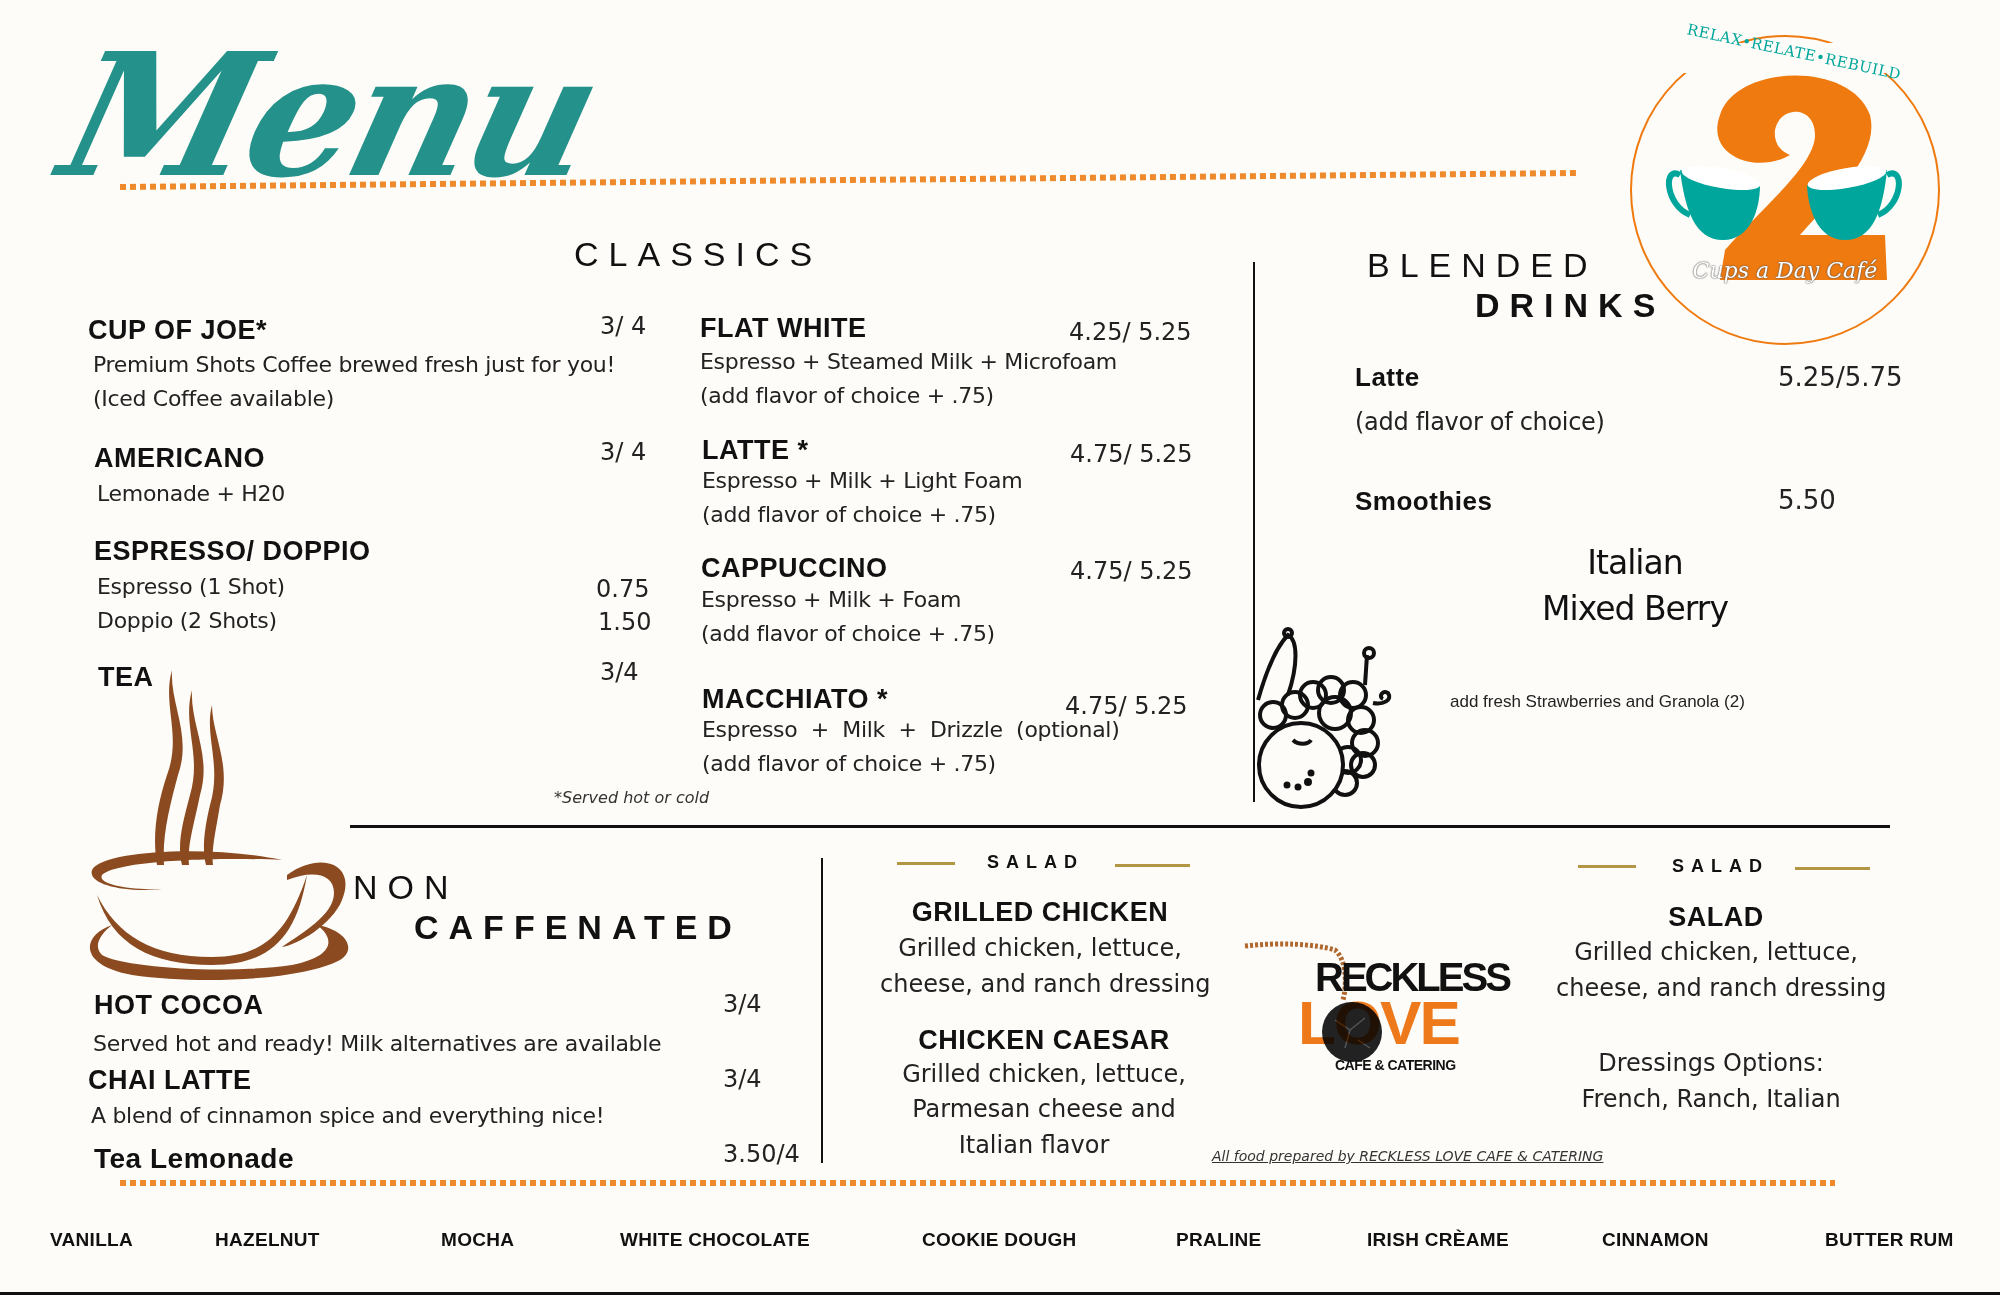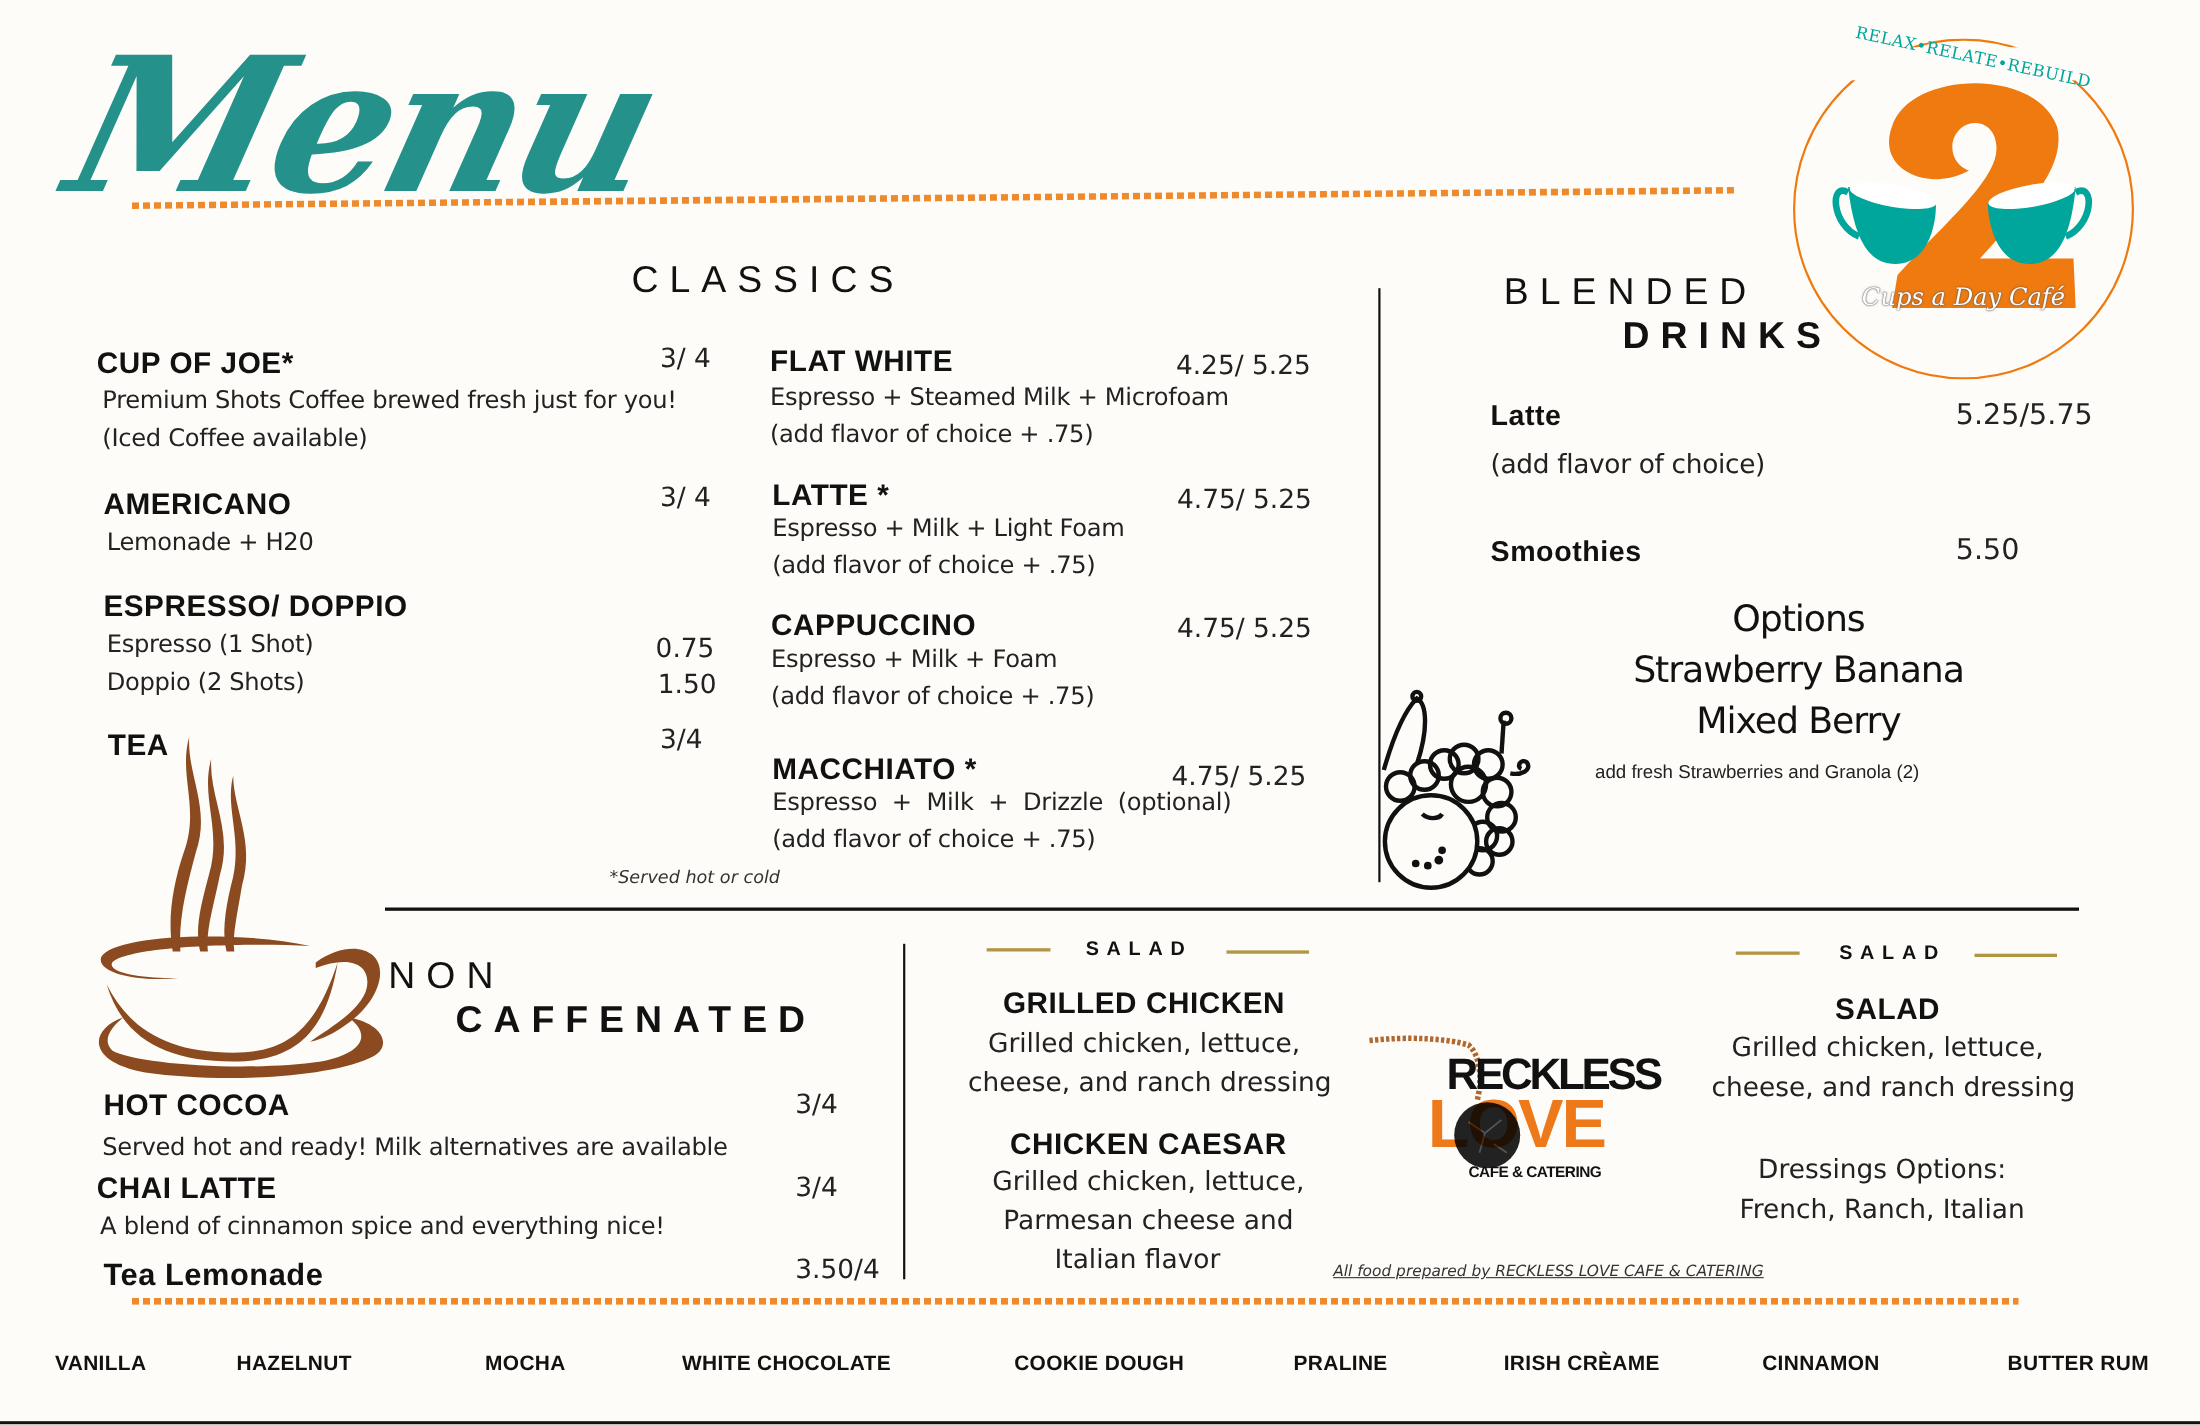--- a/index.html
+++ b/index.html
@@ -95,22 +95,21 @@
 <div class="abs section-title-bold" style="left:1475px; top:286px;">DRINKS</div>
 
 <div class="abs item-name" style="left:1355px; top:362px; font-size:26px;">Latte</div>
 <div class="abs price" style="left:1778px; top:362px; font-size:26px;">5.25/5.75</div>
 <div class="abs item-desc" style="left:1355px; top:408px; font-size:24px;">(add flavor of choice)</div>
 
 <div class="abs item-name" style="left:1355px; top:486px; font-size:26px;">Smoothies</div>
 <div class="abs price" style="left:1778px; top:485px; font-size:26px;">5.50</div>
 
 <div class="abs smooth-list" style="left:1440px; top:540px; width:390px;">
-  <div>Options</div>
-  <div>Strawberry Banana</div>
+  <div>Italian</div>
   <div>Mixed Berry</div>
 </div>
 <div class="abs" style="left:1450px; top:692px; font-size:17px; color:#222; white-space:nowrap;">add fresh Strawberries and Granola (2)</div>
 
 <div class="abs" style="left:1253px; top:625px; width:160px; height:185px;">
   <svg width="160" height="185" viewBox="0 0 160 185" fill="none" stroke="#111" stroke-width="4">
     <path d="M5 75 C 15 40, 25 20, 35 10 C 45 15, 45 40, 35 70"></path>
     <circle cx="35" cy="8" r="4"></circle>
     <circle cx="20" cy="90" r="13"></circle>
       <circle cx="42" cy="80" r="13"></circle>

